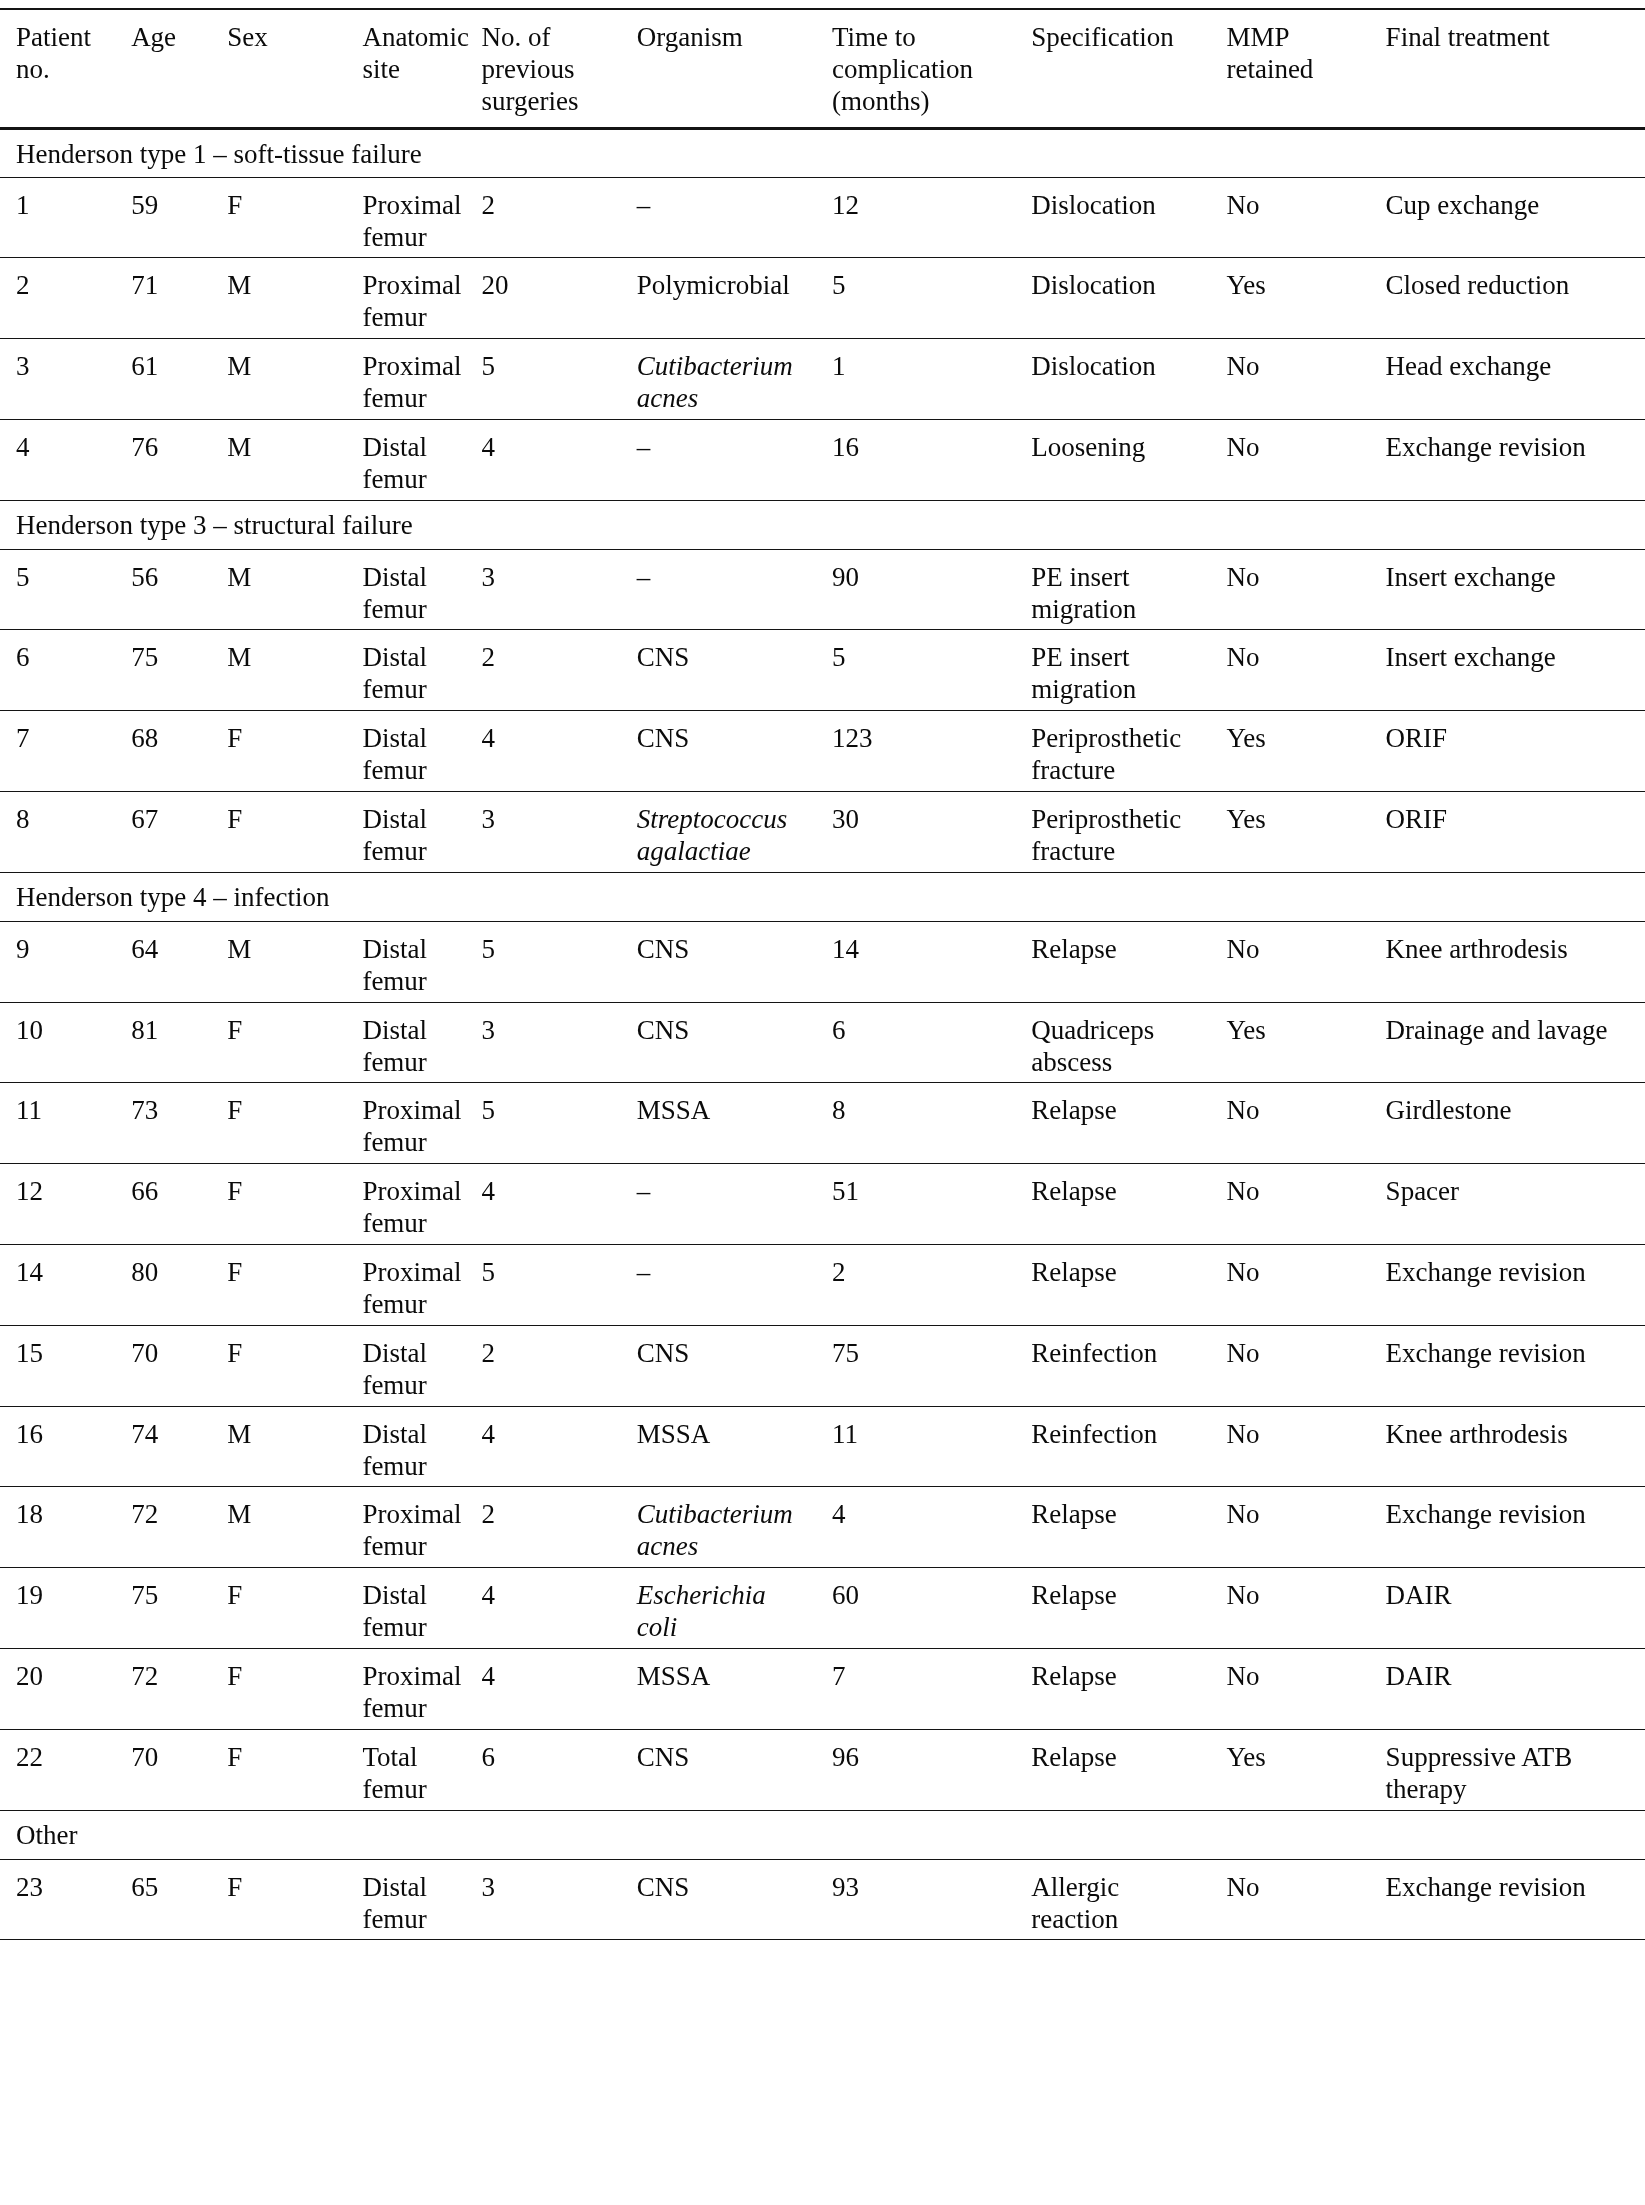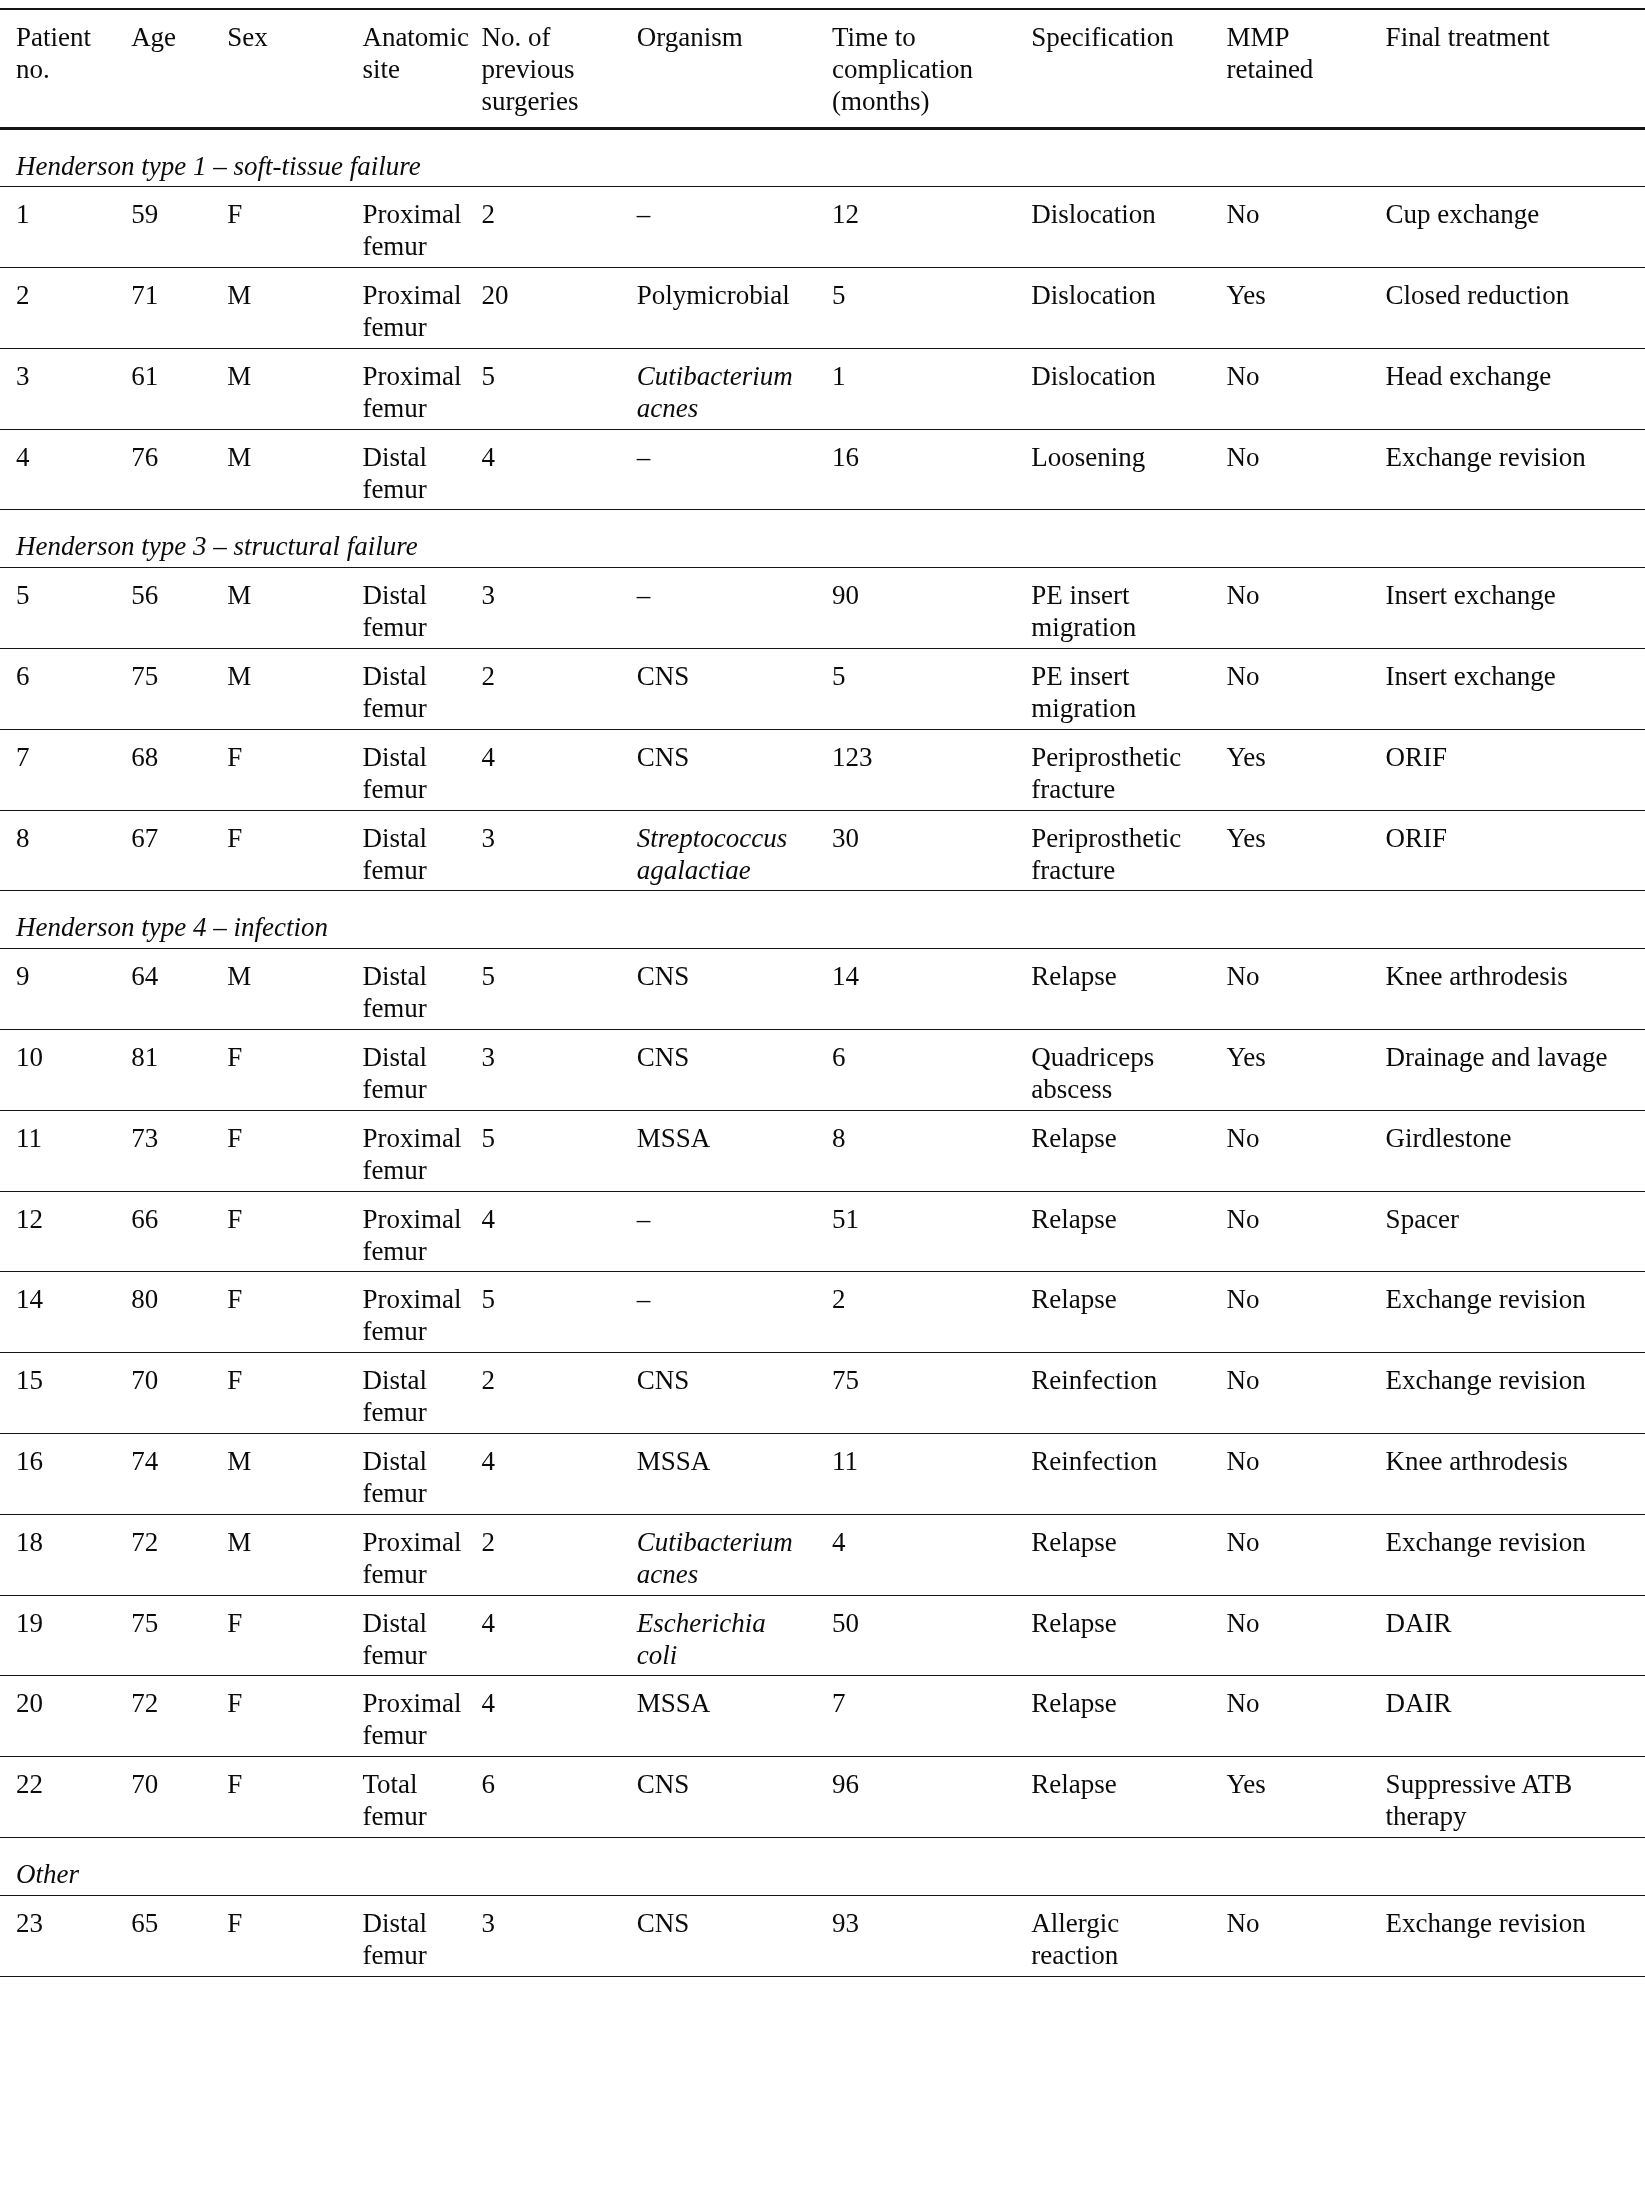--- a/index.html
+++ b/index.html
@@ -49,22 +49,21 @@
   tr.data-row {
     height: 80px;
   }
   tr.data-row td {
     box-sizing: border-box;
   }
   tr.section-row {
     height: 49px;
   }
   tr.section-row td {
-    font-style: italic;
-    padding-top: 20px;
+    padding-top: 8px;
     padding-bottom: 4.8px;
     box-sizing: border-box;
   }
   td.col-anatomic-site, th.col-anatomic-site {
     padding-right: 0;
     margin-top: 9px;
   }
   td.italic {
     font-style: italic;
   }
@@ -302,21 +301,21 @@
           <td class="col-mmp-retained">No</td>
           <td class="col-final-treatment">Exchange revision</td>
         </tr>
         <tr class="data-row">
           <td class="col-patient-no">19</td>
           <td class="col-age">75</td>
           <td class="col-sex">F</td>
           <td class="col-anatomic-site">Distal femur</td>
           <td class="col-previous-surgeries">4</td>
           <td class="col-organism italic">Escherichia coli</td>
-          <td class="col-time-to-complication">50</td>
+          <td class="col-time-to-complication">60</td>
           <td class="col-specification">Relapse</td>
           <td class="col-mmp-retained">No</td>
           <td class="col-final-treatment">DAIR</td>
         </tr>
         <tr class="data-row">
           <td class="col-patient-no">20</td>
           <td class="col-age">72</td>
           <td class="col-sex">F</td>
           <td class="col-anatomic-site">Proximal femur</td>
           <td class="col-previous-surgeries">4</td>

